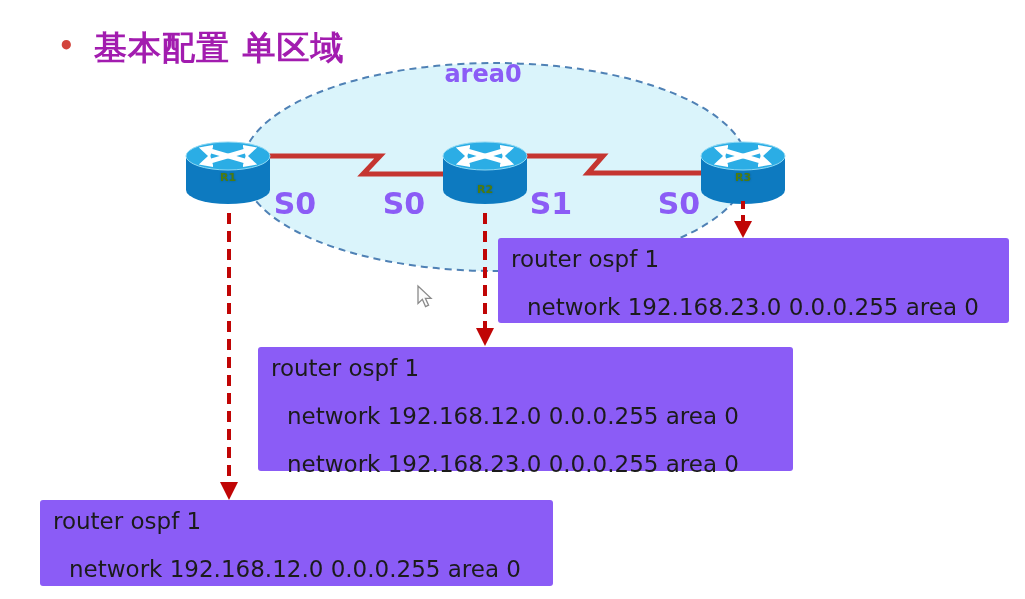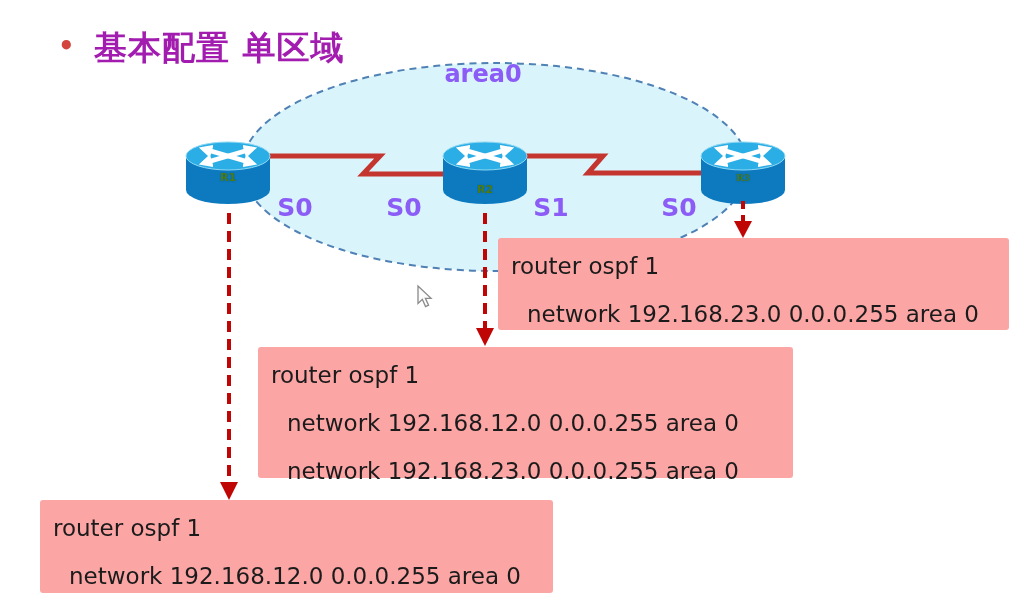--- a/index.html
+++ b/index.html
@@ -13,28 +13,28 @@
   
   .slide-bullet{left:58px;top:31px;color:#d2443c;font-size:26px;font-weight:bold;}
   .slide-title{left:94px;top:26px;color:#a21caf;font-size:33px;font-weight:bold;letter-spacing:1px;}
 
   
   .lbl{font-weight:bold;color:#8b5cf6;white-space:nowrap;}
   .area-label{left:483px;top:60px;font-size:24px;transform:translateX(-50%);}
   .net-label{font-size:24px;transform:translateX(-50%);top:99px;}
   .net-left{left:352px;}
   .net-right{left:616px;}
-  .if-label{font-size:25px;top:193px;transform:translateX(-50%);}
+  .if-label{font-size:30px;top:186px;transform:translateX(-50%);}
   .router-name{font-size:11px;font-weight:bold;color:#4d7c0f;transform:translateX(-50%);
     text-shadow:0 0 2px #0a5a8a;}
 
   
   .cfg-box{
-    position:absolute;background:#fca5a5;border-radius:3px;
-    color:#1b1b1b;font-size:23px;padding-top:7px;
+    position:absolute;background:#8b5cf6;border-radius:3px;
+    color:#1b1b1b;font-size:23px;padding-top:0;
   }
   .cfg-line{height:42px;line-height:42px;padding-left:13px;white-space:nowrap;}
   .cfg-line.indent{padding-left:29px;margin-top:6px;}
 </style>
 </head>
 <body>
 
 <div id="canvas">
 
   <svg id="svg-layer" width="1025" height="599" viewBox="0 0 1025 599">
@@ -100,21 +100,21 @@
 
   <span class="abs lbl area-label">area0</span>
 
   <span class="abs lbl if-label" style="left:295px;">S0</span>
   <span class="abs lbl if-label" style="left:404px;">S0</span>
   <span class="abs lbl if-label" style="left:551px;text-align:center;">S1</span>
   <span class="abs lbl if-label" style="left:679px;">S0</span>
 
   <span class="abs router-name" style="left:228px;top:171px;">R1</span>
   <span class="abs router-name" style="left:485px;top:183px;">R2</span>
-  <span class="abs router-name" style="left:743px;top:171px;font-family:Liberation Serif, serif;">R3</span>
+  <span class="abs router-name" style="left:743px;top:171px;">R3</span>
 
   <div class="cfg-box" style="left:498px;top:238px;width:511px;height:85px;">
     <div class="cfg-line">router ospf 1</div>
     <div class="cfg-line indent">network 192.168.23.0 0.0.0.255 area 0</div>
   </div>
 
   <div class="cfg-box" style="left:258px;top:347px;width:535px;height:124px;">
     <div class="cfg-line">router ospf 1</div>
     <div class="cfg-line indent">network 192.168.12.0 0.0.0.255 area 0</div>
     <div class="cfg-line indent">network 192.168.23.0 0.0.0.255 area 0</div>

